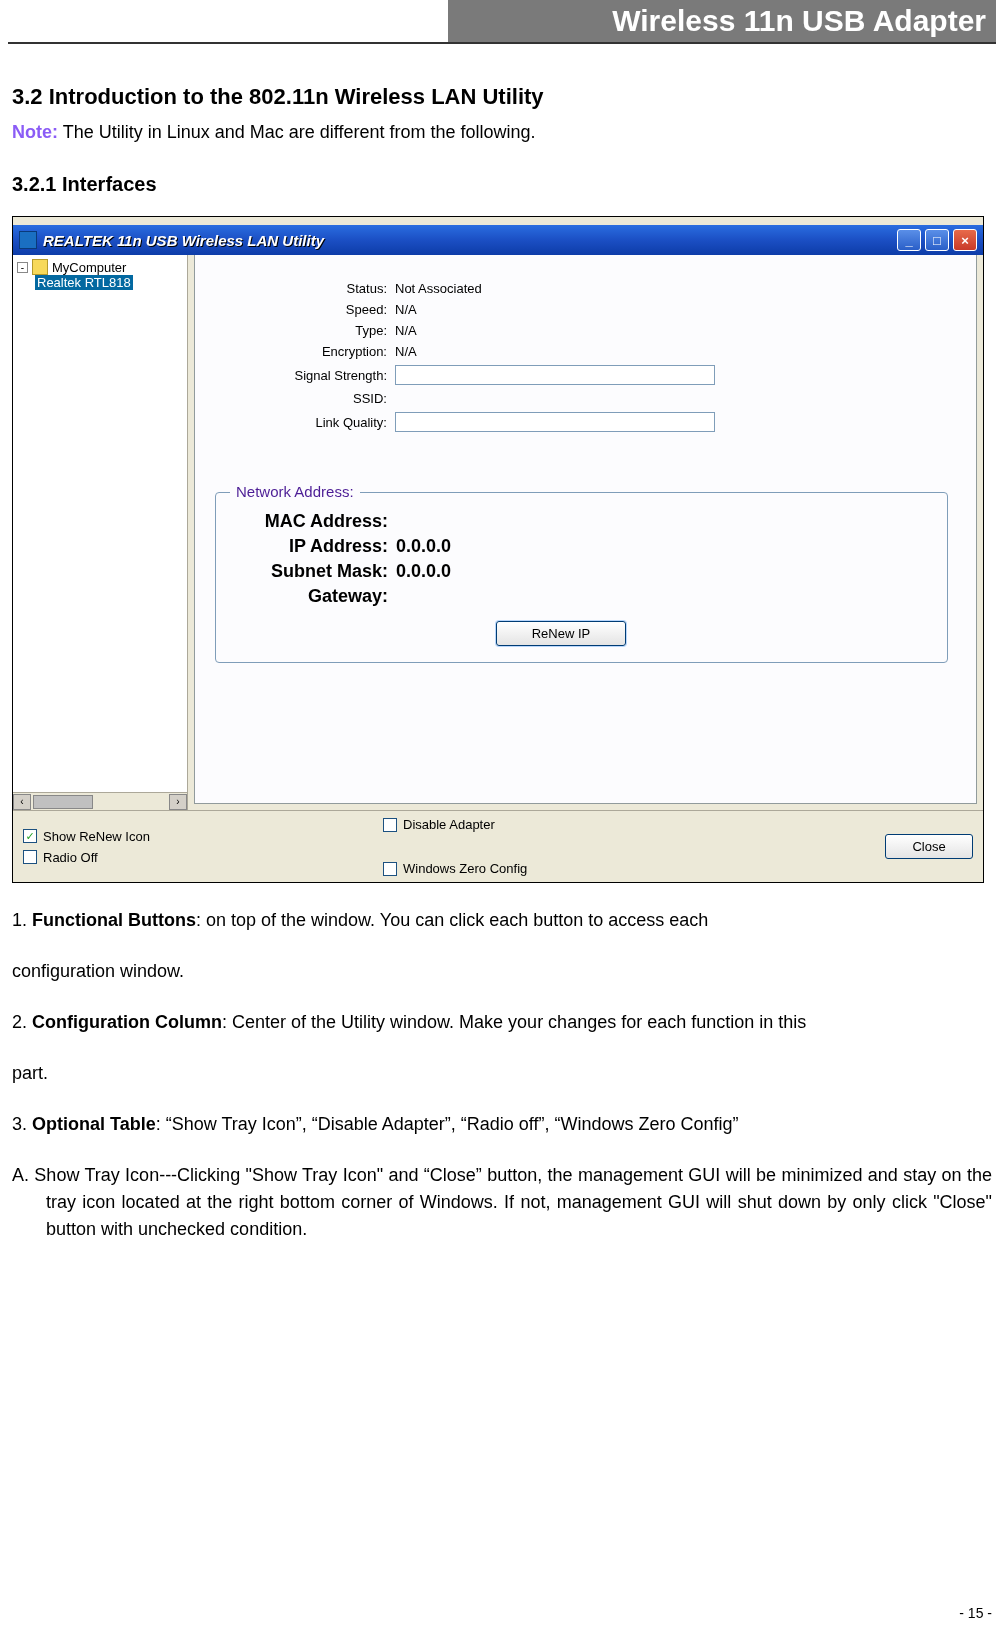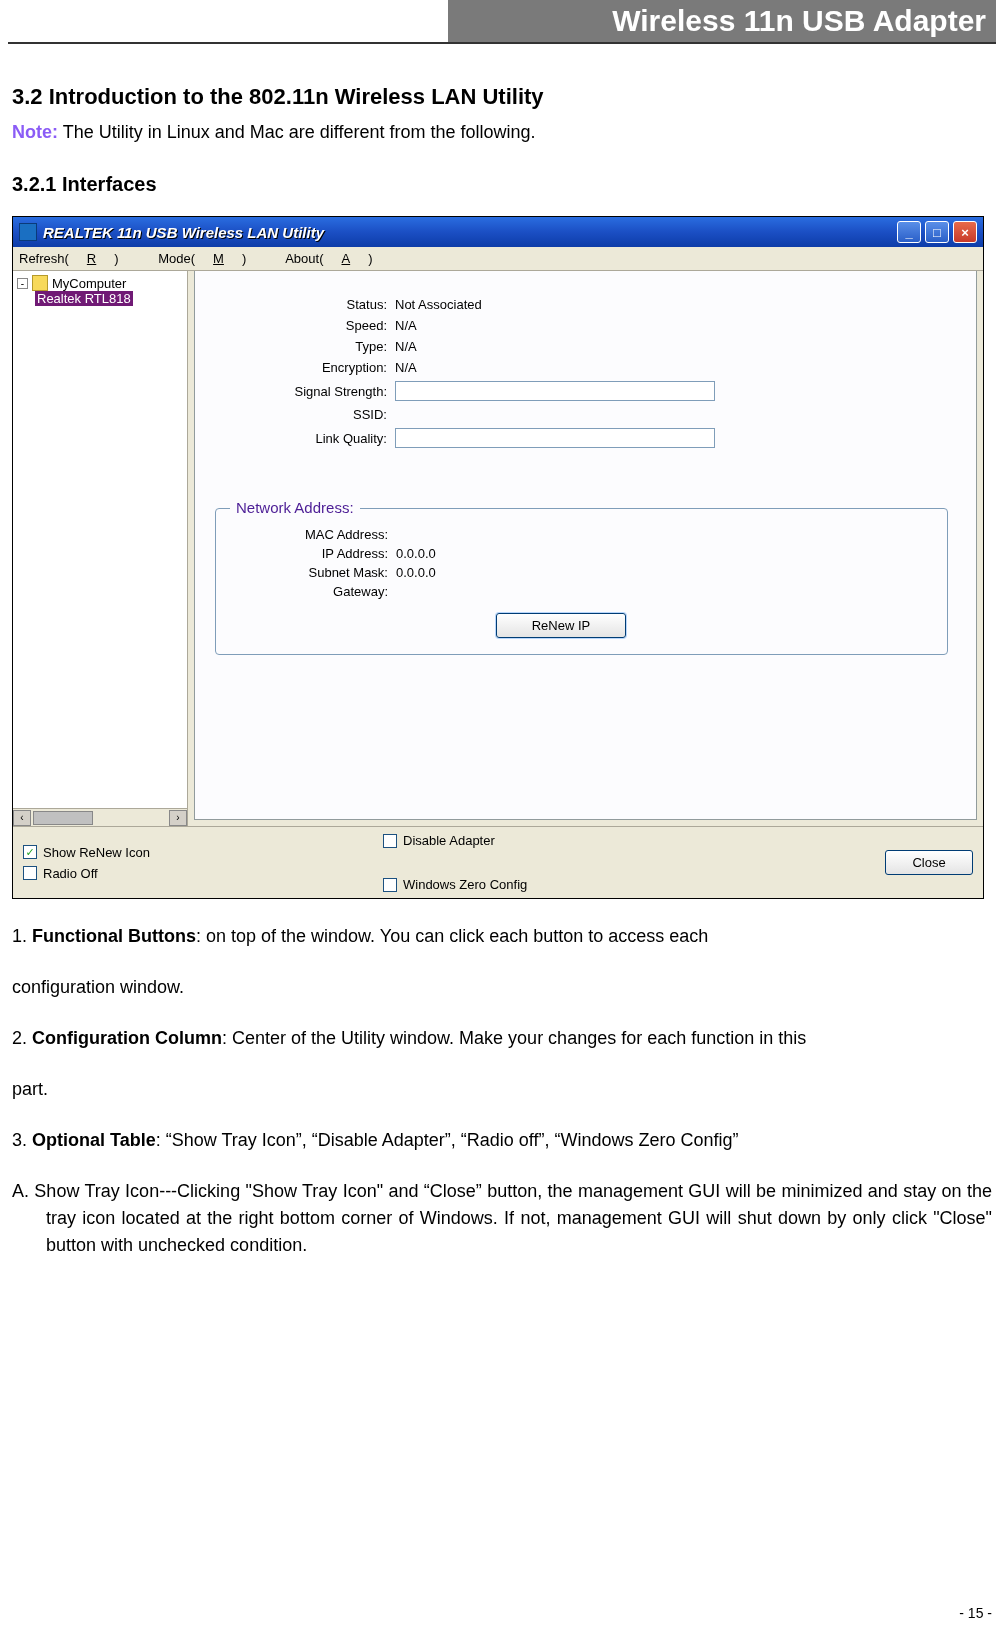--- a/index.html
+++ b/index.html
@@ -56,20 +56,21 @@
     margin: 16px 0;
     background: #ece9d8;
     font-family: Tahoma, Arial, sans-serif;
     font-size: 13px;
   }
   .titlebar {
     background: linear-gradient(to bottom, #2a6de0 0%, #1b4fc4 50%, #0d3ca8 100%);
     color: #fff;
     display:flex; align-items:center;
     padding: 4px 6px;
+    margin-top: 8px;
   }
   .titlebar .tb-icon {
     width: 18px; height:18px;
     background:#1a6fc2;
     border:1px solid #0a3a7a;
     margin-right:6px;
   }
   .titlebar .tb-title { font-weight: bold; font-style: italic; font-size:15px; text-shadow:1px 1px 0 #000; }
   .tb-buttons { margin-left:auto; display:flex; gap:4px; }
   .tb-btn {
@@ -99,21 +100,21 @@
     border-right:1px solid #aca899;
     padding:4px;
     font-size:13px;
     position:relative;
   }
   .tree-row{ display:flex; align-items:center; gap:4px; }
   .tree-minus{
     width:11px;height:11px;border:1px solid #888;font-size:10px;line-height:9px;text-align:center;
   }
   .tree-icon{ width:16px;height:16px;background:#f7d95a;border:1px solid #b59a2a; }
-  .tree-sel{ background:#701a75; color:#fff; padding:0 2px; margin-left:18px; display:inline-block; }
+  .tree-sel{ background:#0369a1; color:#fff; padding:0 2px; margin-left:18px; display:inline-block; }
   .tree-scroll{
     position:absolute; left:0; right:0; bottom:0;
     height:18px; background:#ece9d8; border-top:1px solid #aca899;
     display:flex; align-items:center;
   }
   .tree-scroll .sb-btn{ width:18px;height:16px;background:#d4d0c8;border:1px solid #888;font-size:10px;display:flex;align-items:center;justify-content:center; }
   .tree-scroll .sb-thumb{ width:60px;height:14px;background:#c0c0c0;border:1px solid #888;margin:0 2px; }
   .tree-scroll .sb-track{ flex:1; }
 
   .right-pane{ flex:1; background:#ece9d8; display:flex; flex-direction:column; }
@@ -140,21 +141,21 @@
     border:1px solid #7f9db9;
     border-radius:4px;
     padding:14px 20px 16px 20px;
     margin-top:60px;
     position:relative;
   }
   .fieldset .legend{
     position:absolute; top:-10px; left:14px;
     background:#fcfcfe; padding:0 6px; color:#4c1d95; font-size:15px;
   }
-  .fs-kv{ display:flex; margin:4px 0; font-size:13px; }
+  .fs-kv{ display:flex; margin:4px 0; font-size:18px;font-weight:bold; }
   .fs-kv .k{ width:160px; text-align:right; padding-right:8px; }
 
   .renew-btn{
     display:block;
     width:130px;
     margin:14px 0 0 260px;
     padding:4px 0;
     text-align:center;
     border:1px solid #003c74;
     border-radius:3px;
@@ -211,25 +212,20 @@
     <div class="titlebar">
       <span class="tb-icon"></span>
       <span class="tb-title">REALTEK 11n USB Wireless LAN Utility</span>
       <div class="tb-buttons">
         <div class="tb-btn">_</div>
         <div class="tb-btn">□</div>
         <div class="tb-btn close">×</div>
       </div>
     </div>
 
-    <div class="menubar">
-      <span><span>Refresh(</span><span class="mnemonic">R</span><span>)</span></span>
-      <span><span>Mode(</span><span class="mnemonic">M</span><span>)</span></span>
-      <span><span>About(</span><span class="mnemonic">A</span><span>)</span></span>
-    </div>
 
     <div class="client">
       <div class="tree-pane">
         <div class="tree-row">
           <span class="tree-minus">-</span>
           <span class="tree-icon"></span>
           <span>MyComputer</span>
         </div>
         <div class="tree-sel">Realtek RTL818</div>
         <div class="tree-scroll">

